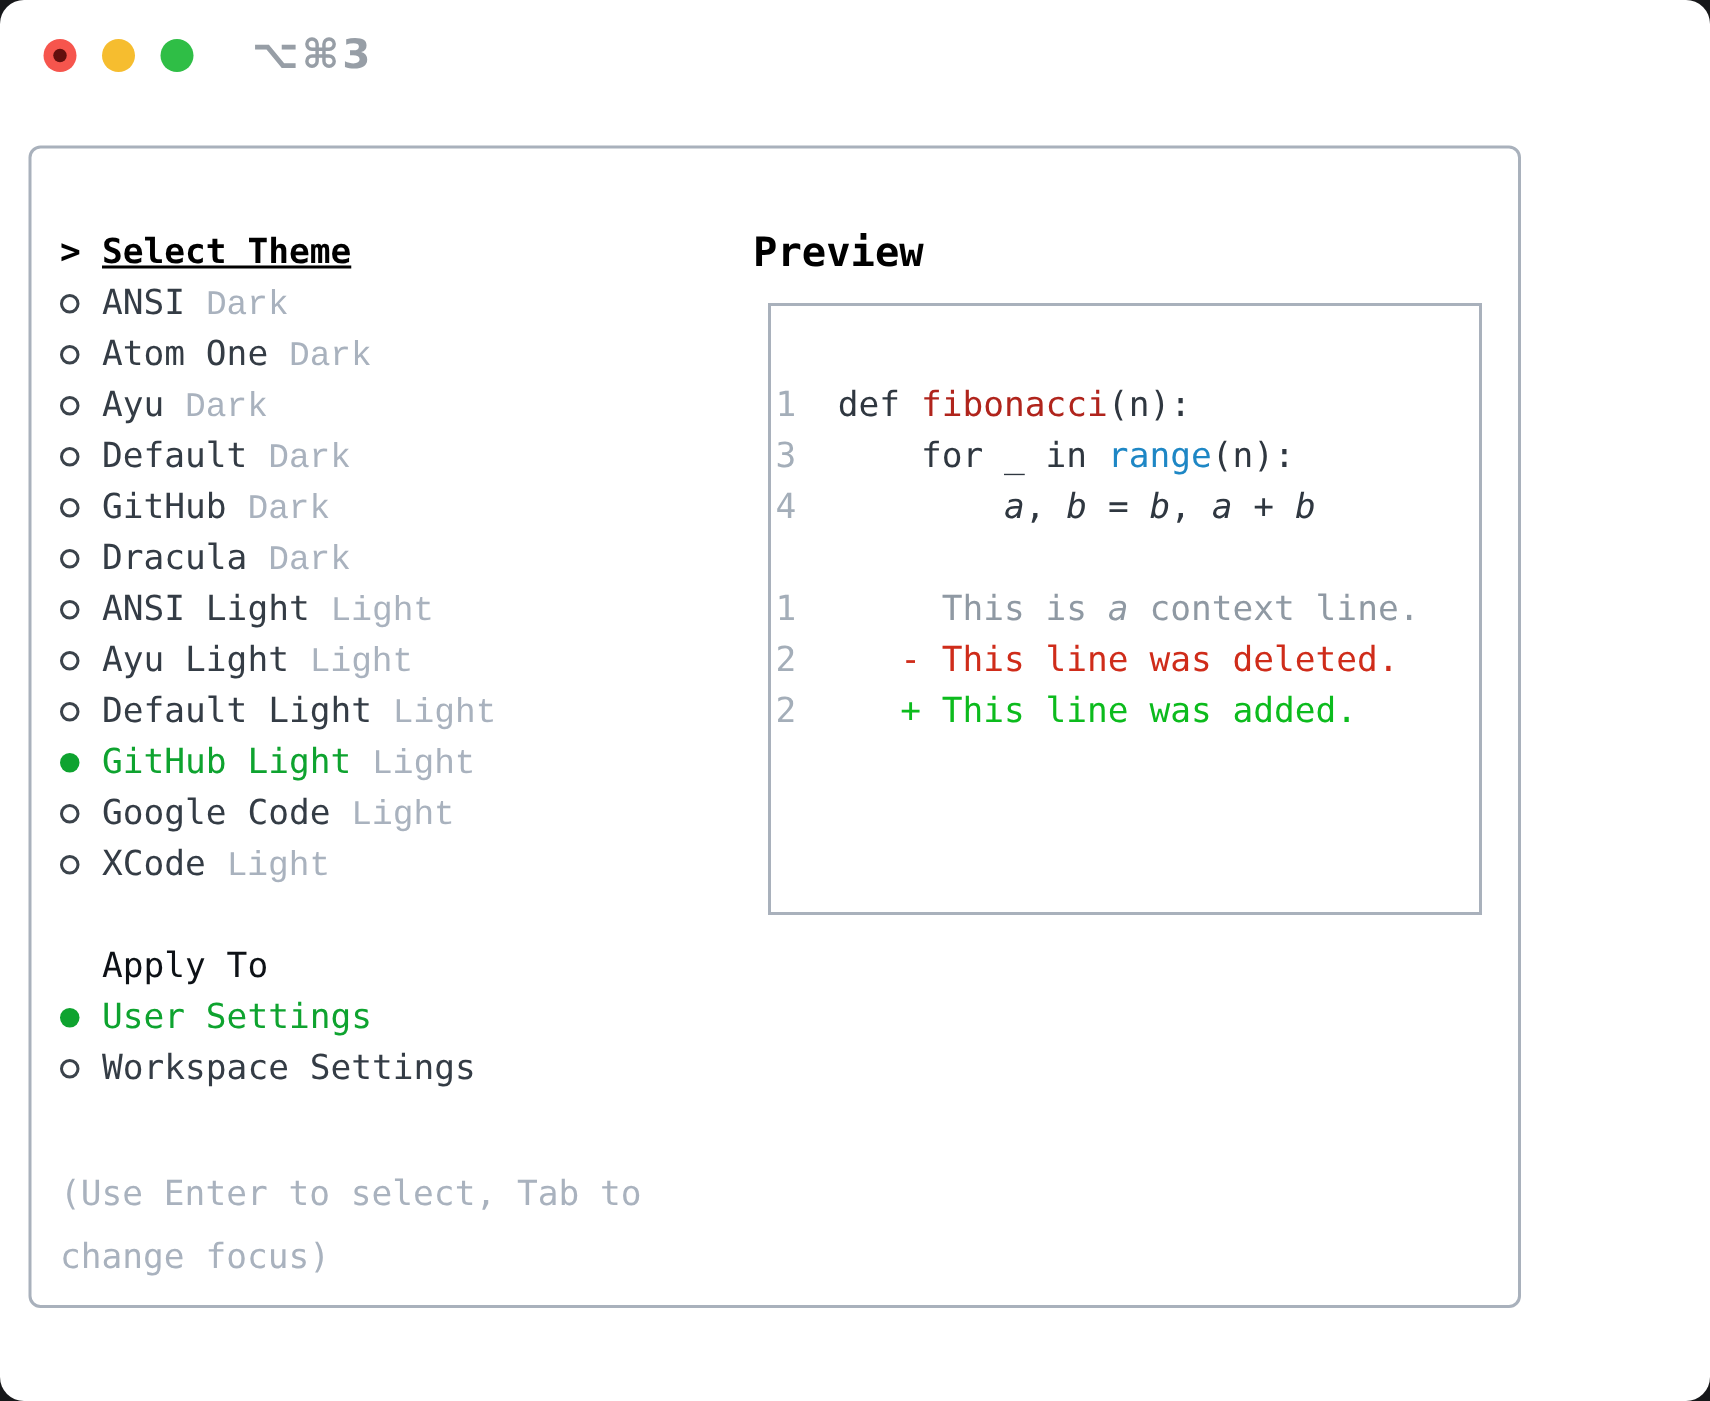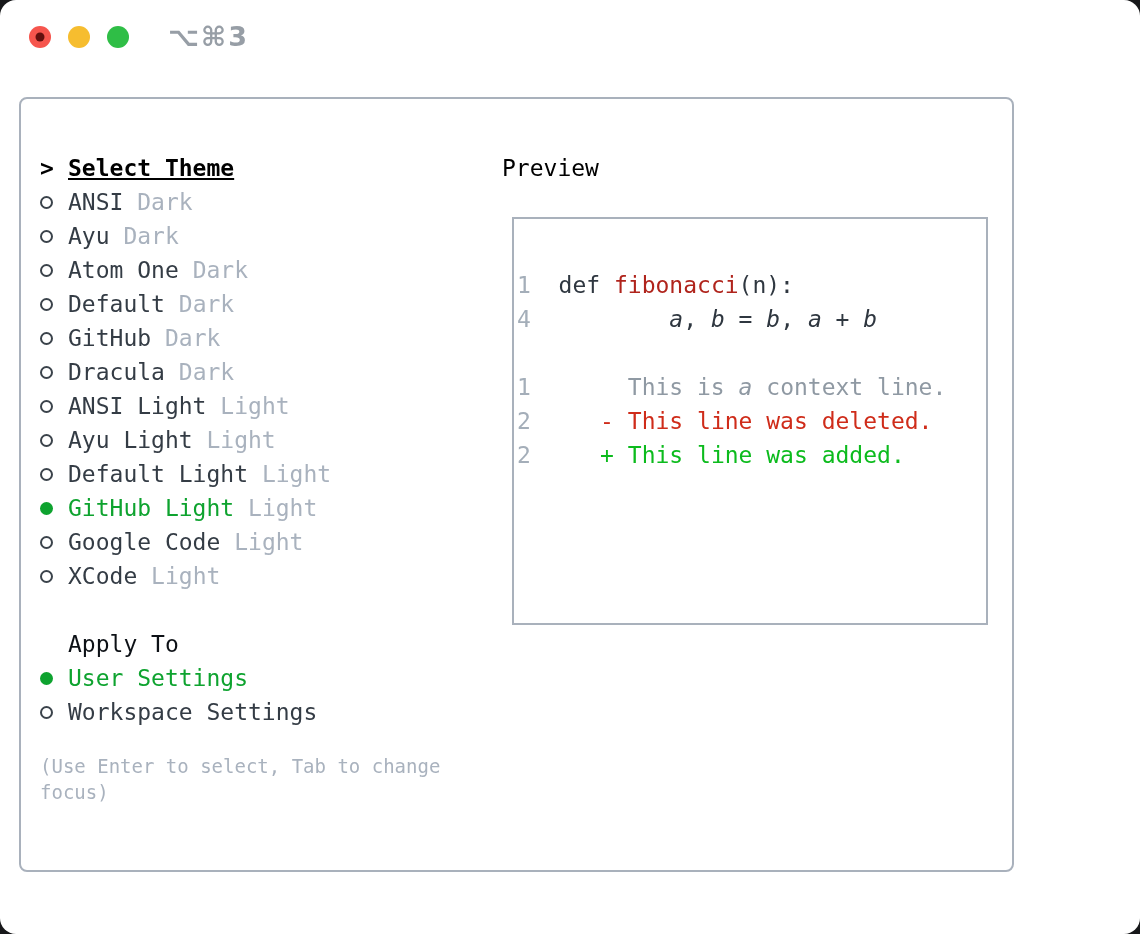--- a/index.html
+++ b/index.html
@@ -35,37 +35,37 @@
   .row { display:flex; align-items:center; height:34px; font-size:23px; }
   .slot { width:28px; display:flex; align-items:center; flex:none; }
   .bullet { width:13px; height:13px; border-radius:50%; box-sizing:border-box; }
   .bullet.empty  { border:2px solid #3b434b; }
   .bullet.filled { background:var(--accent-green,#0ea32f); }
   .prompt { font-weight:bold; color:#000; font-size:23px; }
   .hdr { font-weight:bold; color:#000;text-decoration:underline; }
   .labelwrap { white-space:pre; }
   .theme-name { color:var(--text-dark,#343c45);margin-top:11px; }
   .theme-name.selected { color:var(--accent-green,#0ea32f); }
-  .variant { color:var(--muted-gray,#a9b2be); }
+  .variant { color:var(--muted-gray,#a9b2be);font-family:Liberation Mono, monospace; }
   .apply-block { margin-top:34px; }
   .apply-title { color:#0d1116; }
   .opt-label { color:var(--text-dark,#343c45); }
   .opt-label.selected { color:var(--accent-green,#0ea32f); }
   .hint {
-    margin-top:24px; width:424px; font-size:19px; line-height:26px;
+    margin-top:46px; width:424px; font-size:23px; line-height:42px;
     color:var(--muted-gray,#a9b2be);
   }
 
   
   .preview-title {
     position:absolute; left:481px; top:52px; height:34px;
-    display:flex; align-items:center; font-size:23px; font-weight:normal; color:#000;
+    display:flex; align-items:center; font-size:27px; font-weight:bold; color:#000;
   }
   .preview-box {
-    position:absolute; left:491px; top:118px; width:476px; height:408px;
+    position:absolute; left:491px; top:103px; width:476px; height:408px;
     box-sizing:border-box; border:2px solid var(--border-gray,#a9b1bc);
     padding:49px 6px 0 3px; overflow:hidden; background:#fff;
   }
   .pv-line { height:34px; line-height:34px; font-size:23px; white-space:pre; }
   .tk-lnum    { color:var(--line-number-gray,#a4aeb9); }
   .tk-fg      { color:var(--code-fg,#2f3740); }
   .tk-func    { color:var(--function-red,#b0241c); }
   .tk-num     { color:var(--number-teal,#0c7e85); }
   .tk-builtin { color:var(--builtin-blue,#1e87c5); }
   .tk-var     { color:var(--code-fg,#2f3740); font-style:italic; }
@@ -102,27 +102,27 @@
           <div class="row">
             <span class="slot">
               <span class="bullet empty"></span>
             </span>
             <span class="labelwrap"><span class="theme-name">ANSI</span> <span class="variant">Dark</span></span>
           </div>
           <div class="row">
             <span class="slot">
               <span class="bullet empty"></span>
             </span>
+            <span class="labelwrap"><span class="theme-name">Atom One</span> <span class="variant">Dark</span></span>
+          </div>
+          <div class="row">
+            <span class="slot">
+              <span class="bullet empty"></span>
+            </span>
             <span class="labelwrap"><span class="theme-name">Ayu</span> <span class="variant">Dark</span></span>
-          </div>
-          <div class="row">
-            <span class="slot">
-              <span class="bullet empty"></span>
-            </span>
-            <span class="labelwrap"><span class="theme-name">Atom One</span> <span class="variant">Dark</span></span>
           </div>
           <div class="row">
             <span class="slot">
               <span class="bullet empty"></span>
             </span>
             <span class="labelwrap"><span class="theme-name">Default</span> <span class="variant">Dark</span></span>
           </div>
           <div class="row">
             <span class="slot">
               <span class="bullet empty"></span>
@@ -193,20 +193,21 @@
             </div>
           </div>
       </div>
 
       <div class="hint">(Use Enter to select, Tab to change focus)</div>
     </div>
 
     <div class="preview-title">Preview</div>
     <div class="preview-box">
         <div class="pv-line"><span class="tk-lnum">1</span><span class="tk-fg">  def </span><span class="tk-func">fibonacci</span><span class="tk-fg">(n):</span></div>
+        <div class="pv-line"><span class="tk-lnum">3</span><span class="tk-fg">      for _ in </span><span class="tk-builtin">range</span><span class="tk-fg">(n):</span></div>
         <div class="pv-line"><span class="tk-lnum">4</span><span class="tk-fg">          </span><span class="tk-var">a</span><span class="tk-fg">, </span><span class="tk-var">b</span><span class="tk-fg"> = </span><span class="tk-var">b</span><span class="tk-fg">, </span><span class="tk-var">a</span><span class="tk-fg"> + </span><span class="tk-var">b</span></div>
         <div class="pv-line"></div>
         <div class="pv-line"><span class="tk-lnum">1</span><span class="tk-ctx">       This is </span><span class="tk-ctxvar">a</span><span class="tk-ctx"> context line.</span></div>
         <div class="pv-line"><span class="tk-lnum">2</span><span class="tk-fg">     </span><span class="tk-del">- This line was deleted.</span></div>
         <div class="pv-line"><span class="tk-lnum">2</span><span class="tk-fg">     </span><span class="tk-add">+ This line was added.</span></div>
       </div>
 
   </div>
 </div>
 

